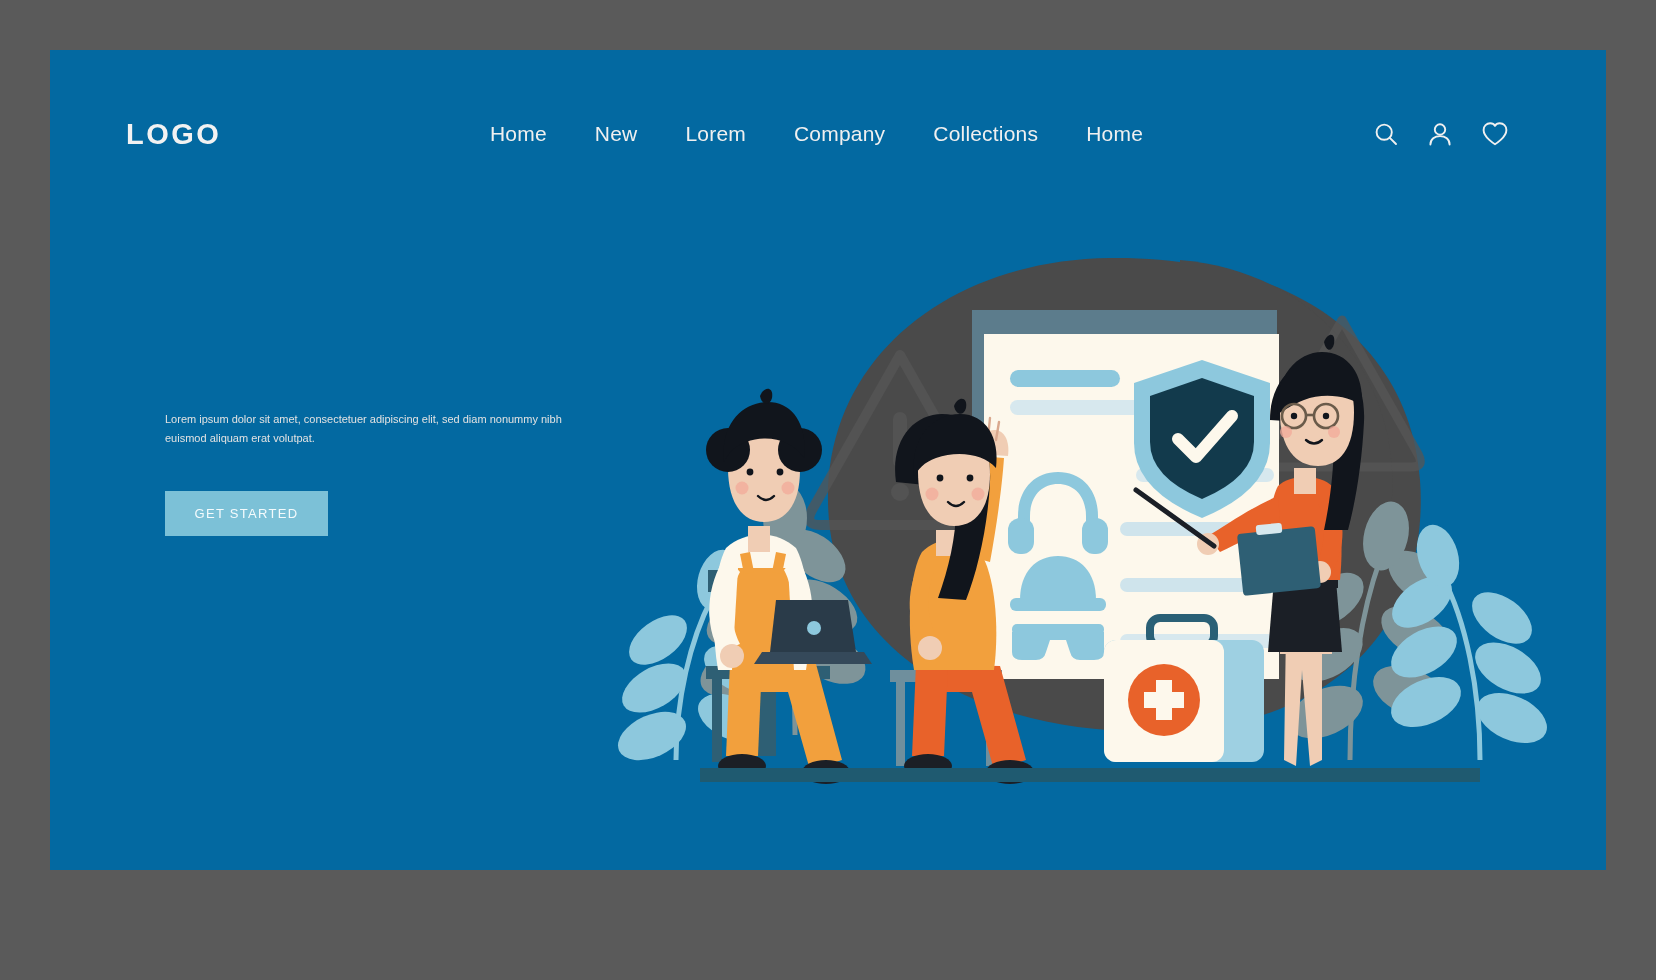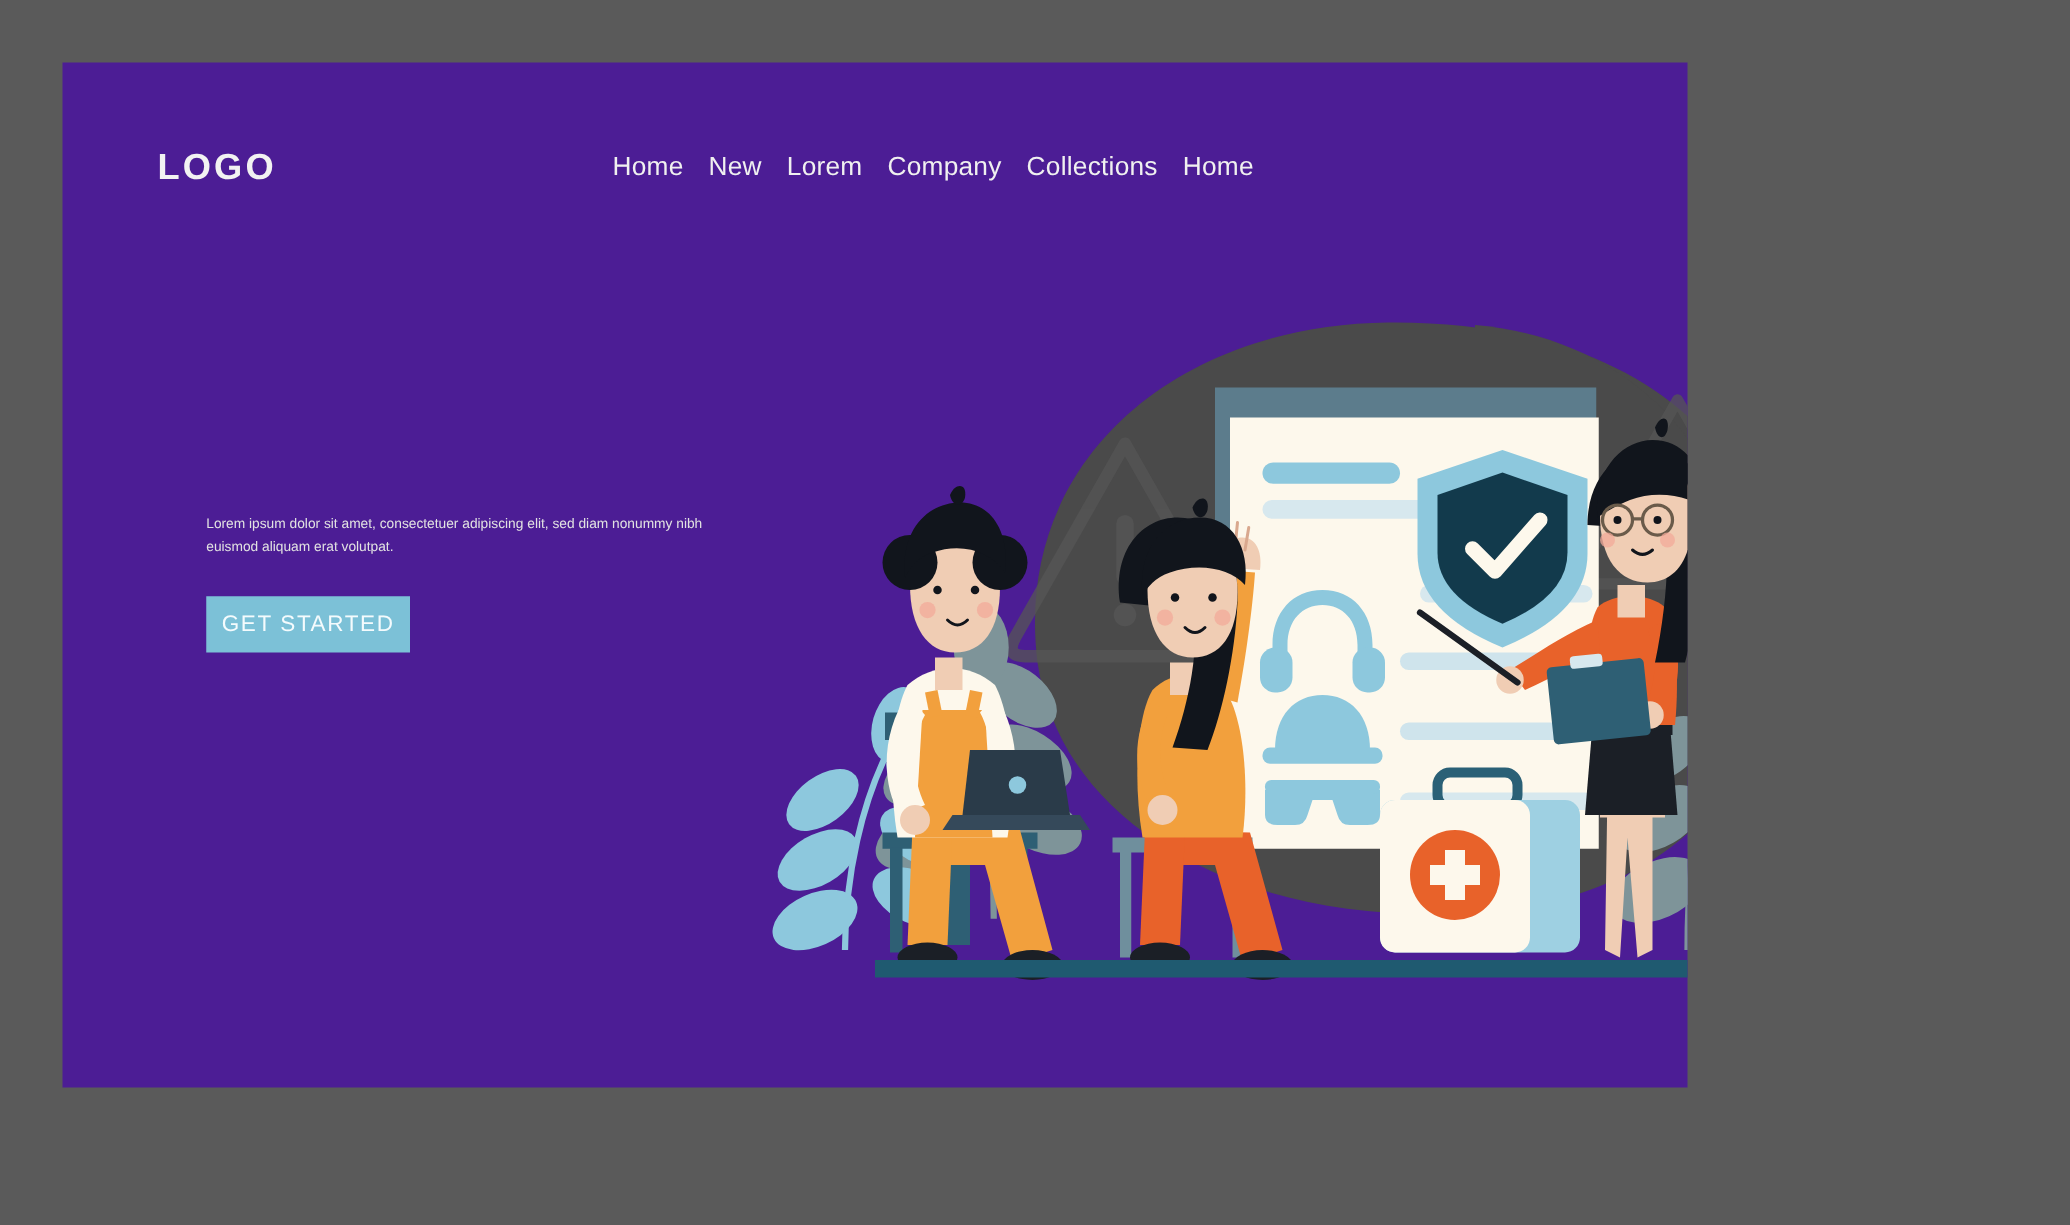--- a/index.html
+++ b/index.html
@@ -17,23 +17,23 @@
     width: 1656px;
     height: 980px;
     background: #5a5a5a;
   }
 
   
   #canvas {
     position: absolute;
     left: 50px;
     top: 50px;
-    width: 1300px;
+    width: 1556px;
     height: 820px;
-    background: #4c1d95;
+    background: #0369a1;
     overflow: hidden;
   }
 
   
   #header {
     position: absolute;
     left: 0; top: 0;
     width: 1556px;
     height: 140px;
   }
@@ -45,21 +45,21 @@
     font-weight: bold;
     letter-spacing: 2.5px;
     color: #f2f2f2;
     font-family: "Liberation Sans", sans-serif;
   }
   #nav {
     position: absolute;
     left: 440px;
     top: 72px;
     display: flex;
-    gap: 20px;
+    gap: 48px;
     align-items: baseline;
   }
   .nav-item {
     color: #f0f0f0;
     font-size: 21px;
     font-weight: 400;
     letter-spacing: 0.2px;
     cursor: pointer;
     white-space: nowrap;
     font-family: "Liberation Sans", sans-serif;
@@ -92,27 +92,27 @@
   }
   #hero-desc {
     margin: 20px 0 0 0;
     font-size: 11px;
     line-height: 1.75;
     color: #e2e2e2;
     width: 430px;
     font-family: "Liberation Sans", sans-serif;
   }
   #cta-button {
-    margin-top: 28px;
+    margin-top: 42px;
     width: 163px;
     height: 45px;
     background: #7cc1d7;
     border: none;
     color: #f4fbfd;
-    font-size: 18px;
+    font-size: 13px;
     letter-spacing: 1.3px;
     font-family: "Liberation Sans", sans-serif;
     cursor: pointer;
     display: flex;
     align-items: center;
     justify-content: center;
     padding: 4px;
   }
 
   

